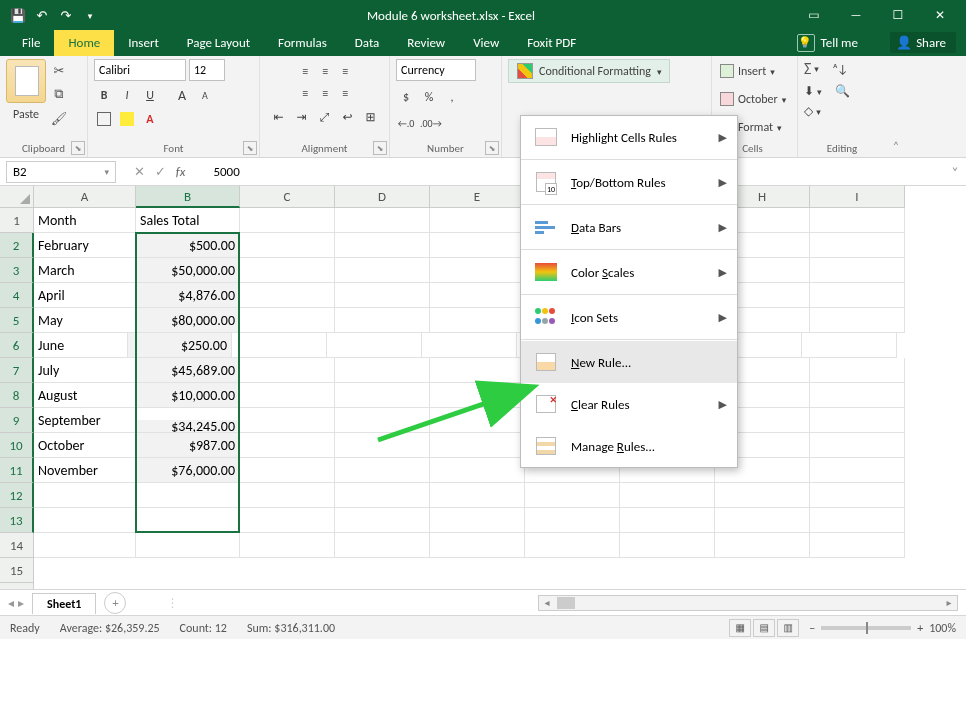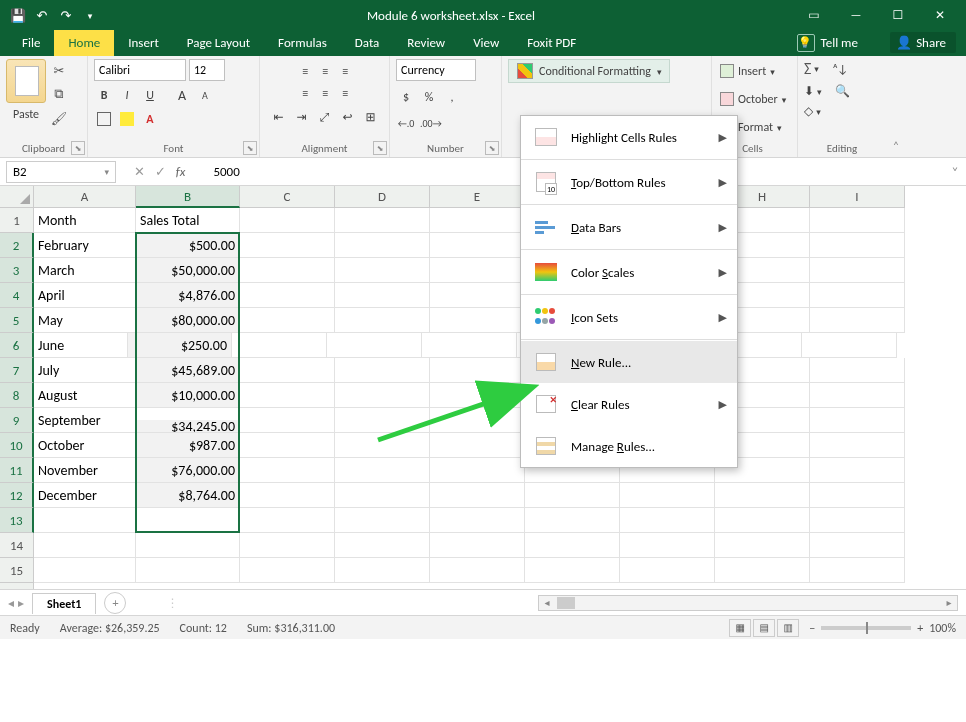--- a/index.html
+++ b/index.html
@@ -458,31 +458,20 @@
         <div class="cell r hsel" style="width: 104px;">$76,000.00</div>
         <div class="cell" style="width: 95px;"></div>
         <div class="cell" style="width: 95px;"></div>
         <div class="cell" style="width: 95px;"></div>
         <div class="cell" style="width: 95px;"></div>
         <div class="cell" style="width: 95px;"></div>
         <div class="cell" style="width: 95px;"></div>
         <div class="cell" style="width: 95px;"></div>
       </div>
       <div class="row">
-        <div class="cell" style="width: 102px;">December</div>
-        <div class="cell r hsel" style="width: 104px;">$8,764.00</div>
-        <div class="cell" style="width: 95px;"></div>
-        <div class="cell" style="width: 95px;"></div>
-        <div class="cell" style="width: 95px;"></div>
-        <div class="cell" style="width: 95px;"></div>
-        <div class="cell" style="width: 95px;"></div>
-        <div class="cell" style="width: 95px;"></div>
-        <div class="cell" style="width: 95px;"></div>
-      </div>
-      <div class="row">
         <div class="cell" style="width: 102px;"></div>
         <div class="cell r" style="width: 104px;"></div>
         <div class="cell" style="width: 95px;"></div>
         <div class="cell" style="width: 95px;"></div>
         <div class="cell" style="width: 95px;"></div>
         <div class="cell" style="width: 95px;"></div>
         <div class="cell" style="width: 95px;"></div>
         <div class="cell" style="width: 95px;"></div>
         <div class="cell" style="width: 95px;"></div>
       </div>

